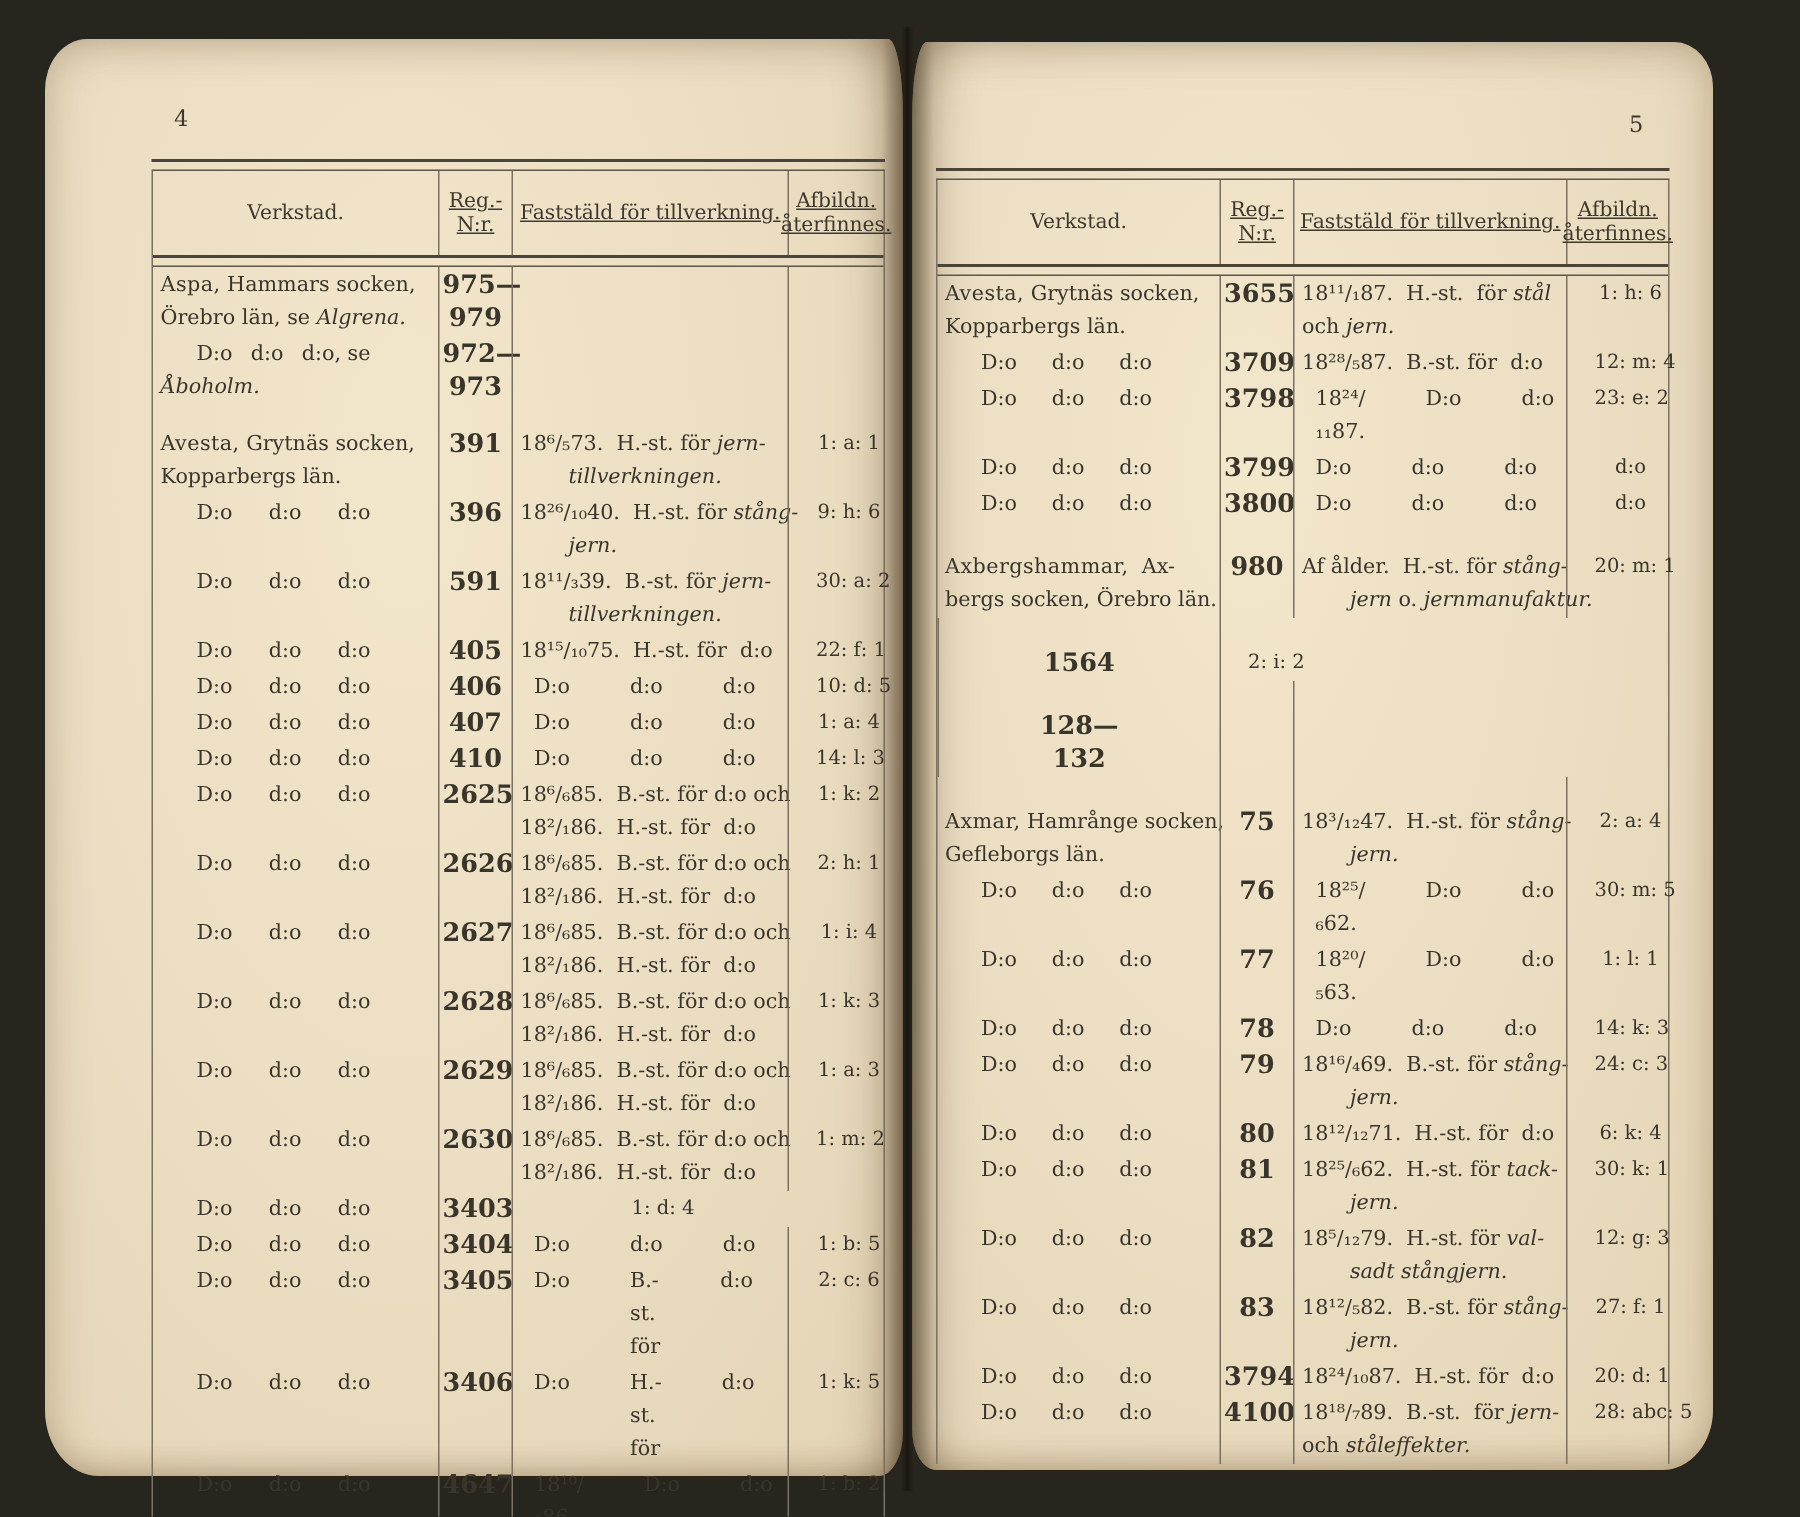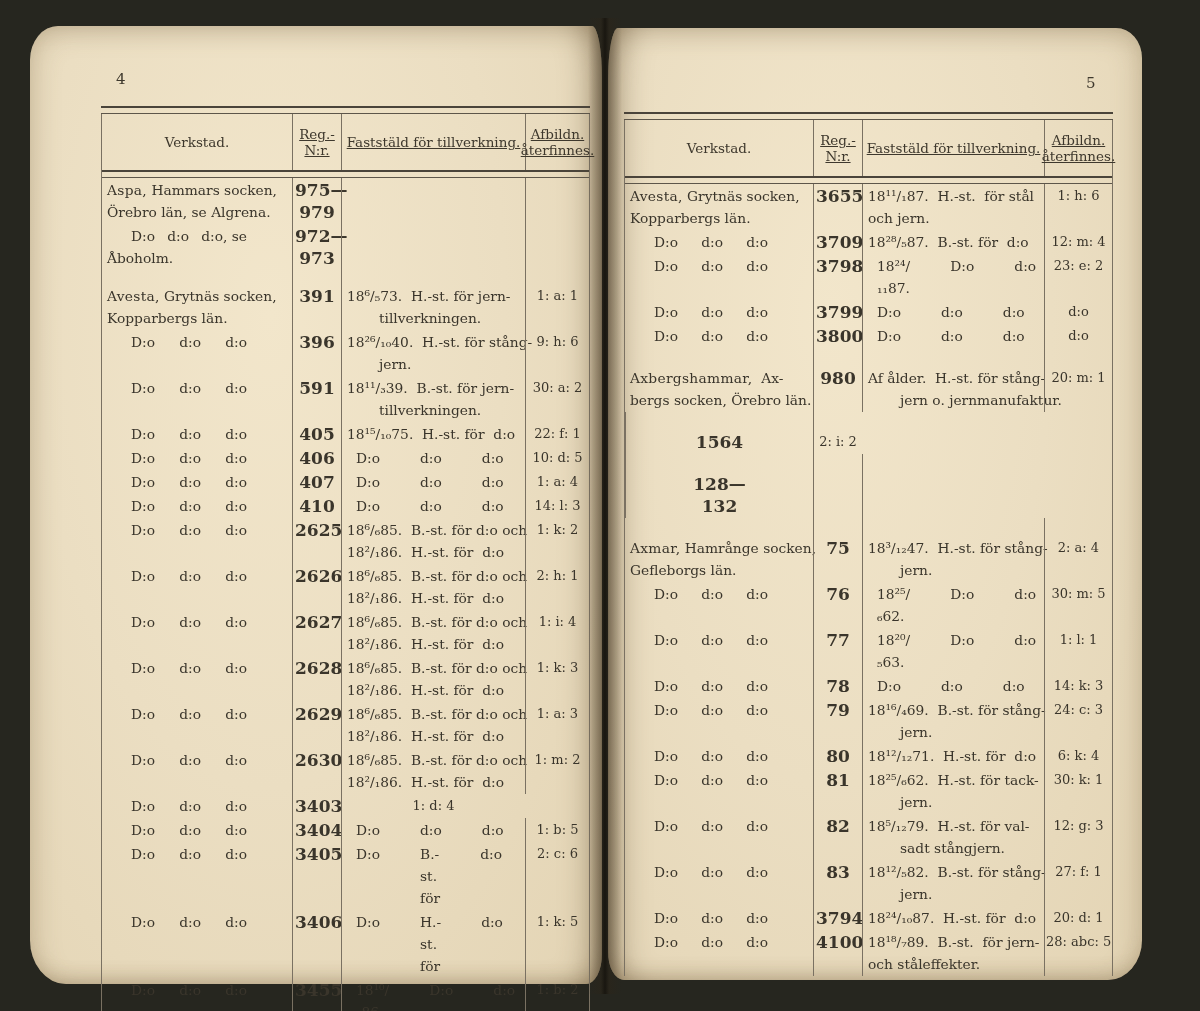--- a/index.html
+++ b/index.html
@@ -60,29 +60,29 @@
     display:flex;align-items:center;justify-content:center;text-align:center;
     font-size:13.5px;line-height:16px;color:#3e382d;white-space:pre-line;
   }
   .hc + .hc{border-left:1px solid #7a7162;text-decoration:underline;}
 
   .row{display:grid;grid-template-columns:190px 49px 184px 64px;}
   .tbl-r .row{grid-template-columns:188px 49px 182px 68px;}
   .cell{padding:1px 3px 1px 5px;box-sizing:border-box;}
   .c2,.c3,.c4{border-left:1px solid #7a7162;}
   .c2{text-align:center;font-weight:bold;padding-left:2px;padding-right:2px;}
-  .c4{text-align:center;font-size:13px;padding-left:1px;padding-right:1px;}
+  .c4{text-align:center;font-size:13px;padding-left:18px;padding-right:1px;}
   .row.sec .cell{padding-top:15px;}
   .tbl-r .row.sec .cell{padding-top:19px;}
 
   .line{font-size:13.8px;line-height:22px;white-space:pre;}
   .c2 .line{font-size:17px;}
   .c4 .line{font-size:13px;}
   .b{font-weight:normal;letter-spacing:.3px;}
-  .i{}
+  .i{font-style:italic;}
   .sp1{display:flex;justify-content:space-between;padding:0 42px 0 24px;white-space:normal;}
   .sp2{display:flex;justify-content:space-between;padding:0 20px 0 9px;white-space:normal;gap:40px;}
   .ind{padding-left:32px;}
 </style>
 </head>
 <body>
 
 <div class="scene">
 
   <div class="page page-left">
@@ -463,21 +463,21 @@
             </div>
             <div class="row">
               <div class="cell c1">
                 <div class="line sp1">
                   <span>D:o</span>
                   <span>d:o</span>
                   <span>d:o</span>
                 </div>
               </div>
               <div class="cell c2">
-                <div class="line">3455</div>
+                <div class="line">4647</div>
               </div>
               <div class="cell c3">
                 <div class="line sp2">
                   <span>18¹⁰/₃86.</span>
                   <span>D:o</span>
                   <span>d:o</span>
                 </div>
               </div>
               <div class="cell c4">
                 <div class="line">1: b: 2</div>

